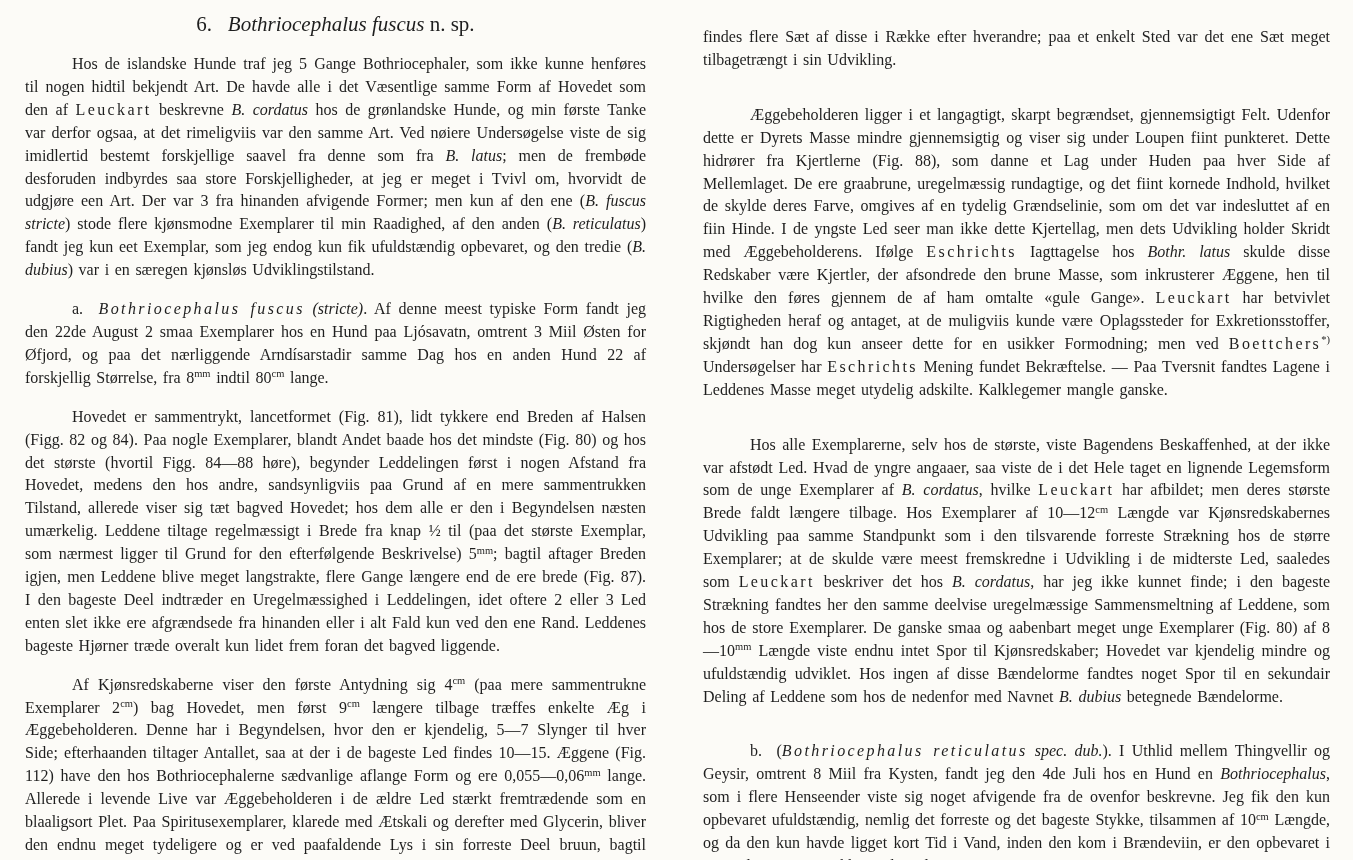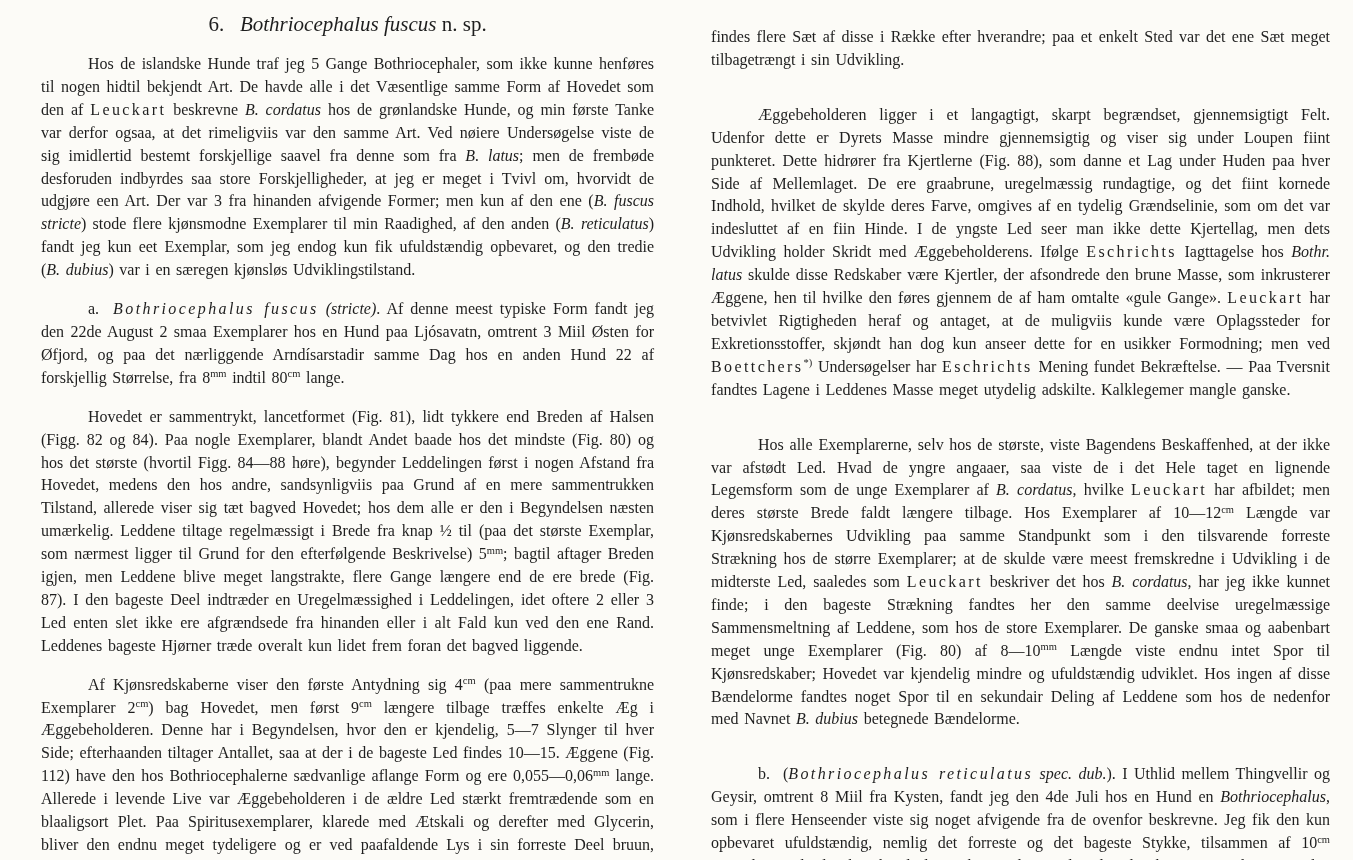--- a/index.html
+++ b/index.html
@@ -15,21 +15,21 @@
     height: 860px;
     background: var(--paper);
     color: var(--ink);
     font-family: "Liberation Serif", "DejaVu Serif", serif;
     overflow: hidden;
   }
   .page {
     box-sizing: border-box;
     width: 1353px;
     height: 860px;
-    padding: 2px 7px 0 25px;
+    padding: 2px 7px 0 9px;
     display: flex;
     gap: 25px;
   }
   .col {
     box-sizing: border-box;
   }
   .col-left {
     width: 654px;
   }
   .col-right {

